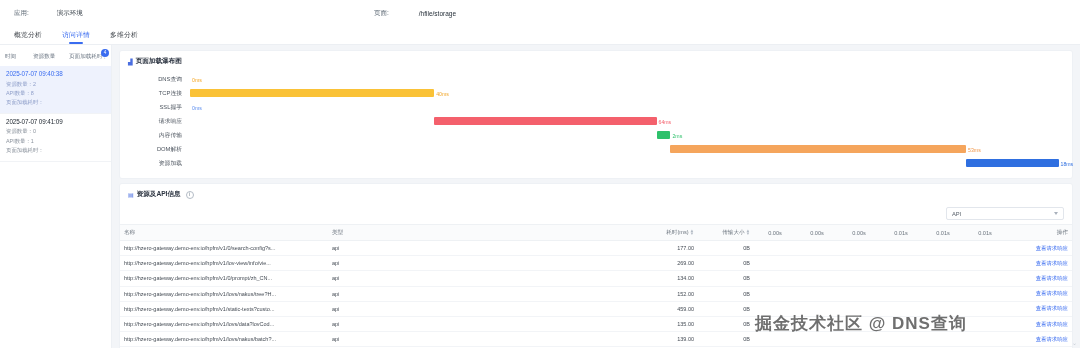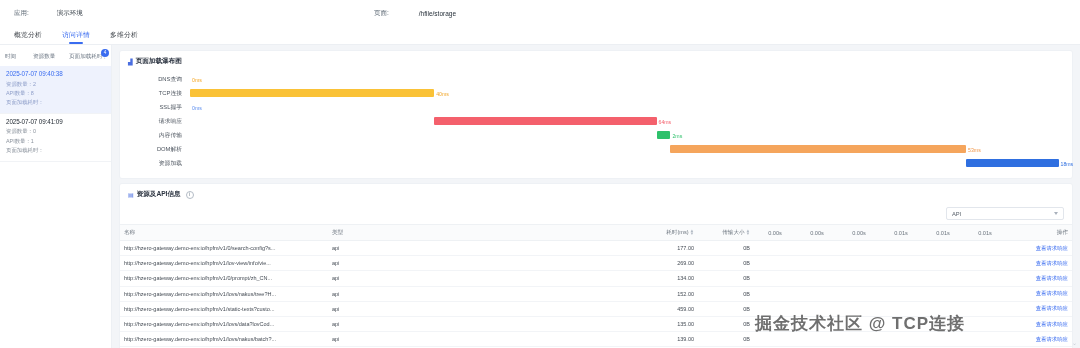--- a/index.html
+++ b/index.html
@@ -570,15 +570,15 @@
                 <td class="col-tick tick"></td>
                 <td class="col-act"></td>
               </tr>
             </tbody>
         </table>
 
       </div>
     </div>
   </div>
 
-  <div class="watermark">掘金技术社区 @ TCP连接</div>
+  <div class="watermark">掘金技术社区 @ DNS查询</div>
   <div class="scroll-hint">⌄</div>
 </div>
 
 </body></html>

